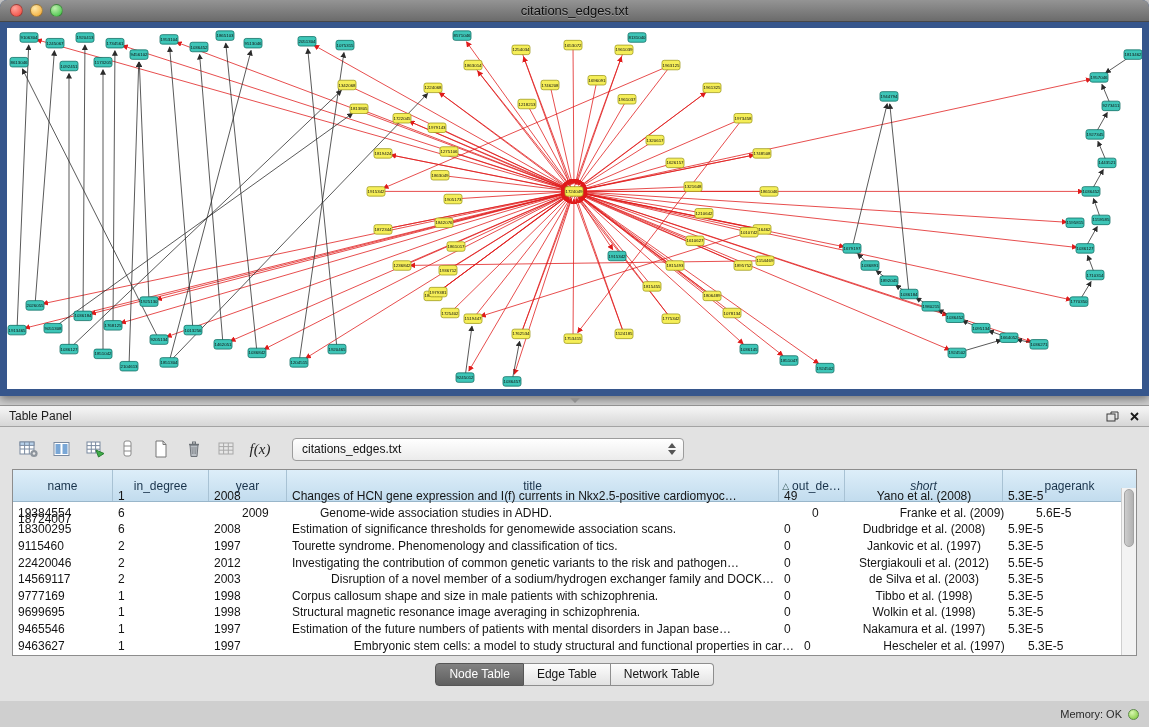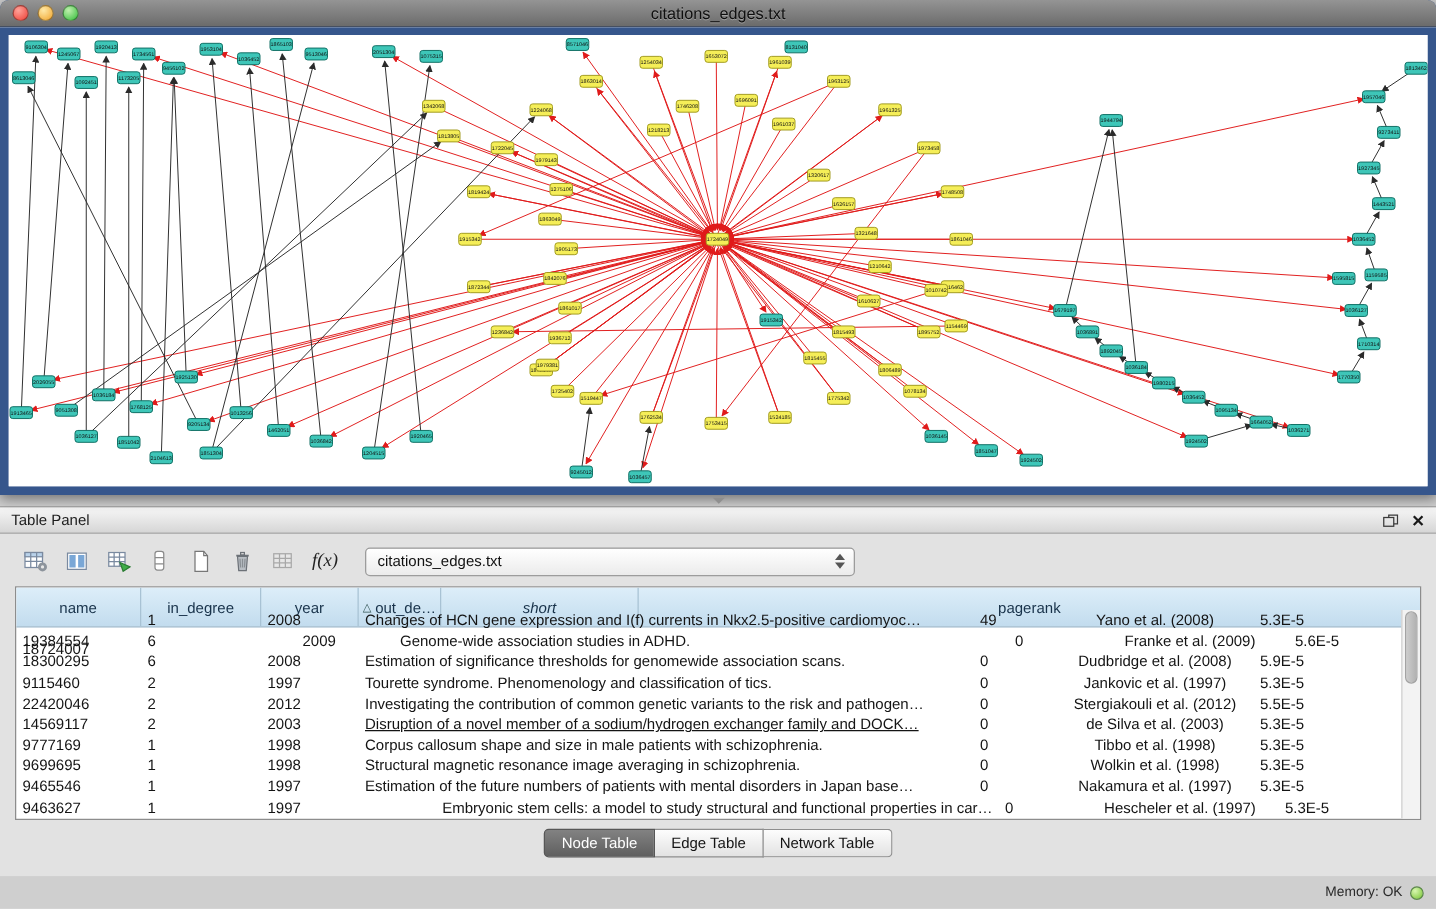--- a/index.html
+++ b/index.html
@@ -774,20 +774,23 @@
         <div class="thead" id="thead">
             <div class="th" style="width: 100px;">
               <span>name</span>
             </div>
             <div class="th" style="width: 96px;">
               <span>in_degree</span>
             </div>
             <div class="th" style="width: 78px;">
               <span>year</span>
             </div>
+            <div class="th" style="width: 492px;">
+              <span>title</span>
+            </div>
             <div class="th" style="width: 66px;">
               <span class="sort-glyph">△</span>
               <span>out_de…</span>
             </div>
             <div class="th" style="width: 158px; font-style: italic;">
               <span>short</span>
             </div>
             <div class="th flex1" style="width: 86px;">
               <span>pagerank</span>
             </div>
@@ -835,21 +838,21 @@
               <div class="td" style="width: 78px; text-align: left;">2012</div>
               <div class="td" style="width: 492px; text-align: left;">Investigating the contribution of common genetic variants to the risk and pathogen…</div>
               <div class="td" style="width: 66px; text-align: left;">0</div>
               <div class="td" style="width: 158px; text-align: center;">Stergiakouli et al. (2012)</div>
               <div class="td flex1" style="width: 86px; text-align: left;">5.5E-5</div>
             </div>
             <div class="tr">
               <div class="td" style="width: 100px; text-align: left;">14569117</div>
               <div class="td" style="width: 96px; text-align: left;">2</div>
               <div class="td" style="width: 78px; text-align: left;">2003</div>
-              <div class="td" style="width: 492px; text-align: left; text-decoration: underline;">Disruption of a novel member of a sodium/hydrogen exchanger family and DOCK…</div>
+              <div class="td" style="width: 492px; text-align: right;">Disruption of a novel member of a sodium/hydrogen exchanger family and DOCK…</div>
               <div class="td" style="width: 66px; text-align: left;">0</div>
               <div class="td" style="width: 158px; text-align: center;">de Silva et al. (2003)</div>
               <div class="td flex1" style="width: 86px; text-align: left;">5.3E-5</div>
             </div>
             <div class="tr">
               <div class="td" style="width: 100px; text-align: left;">9777169</div>
               <div class="td" style="width: 96px; text-align: left;">1</div>
               <div class="td" style="width: 78px; text-align: left;">1998</div>
               <div class="td" style="width: 492px; text-align: left;">Corpus callosum shape and size in male patients with schizophrenia.</div>
               <div class="td" style="width: 66px; text-align: left;">0</div>

